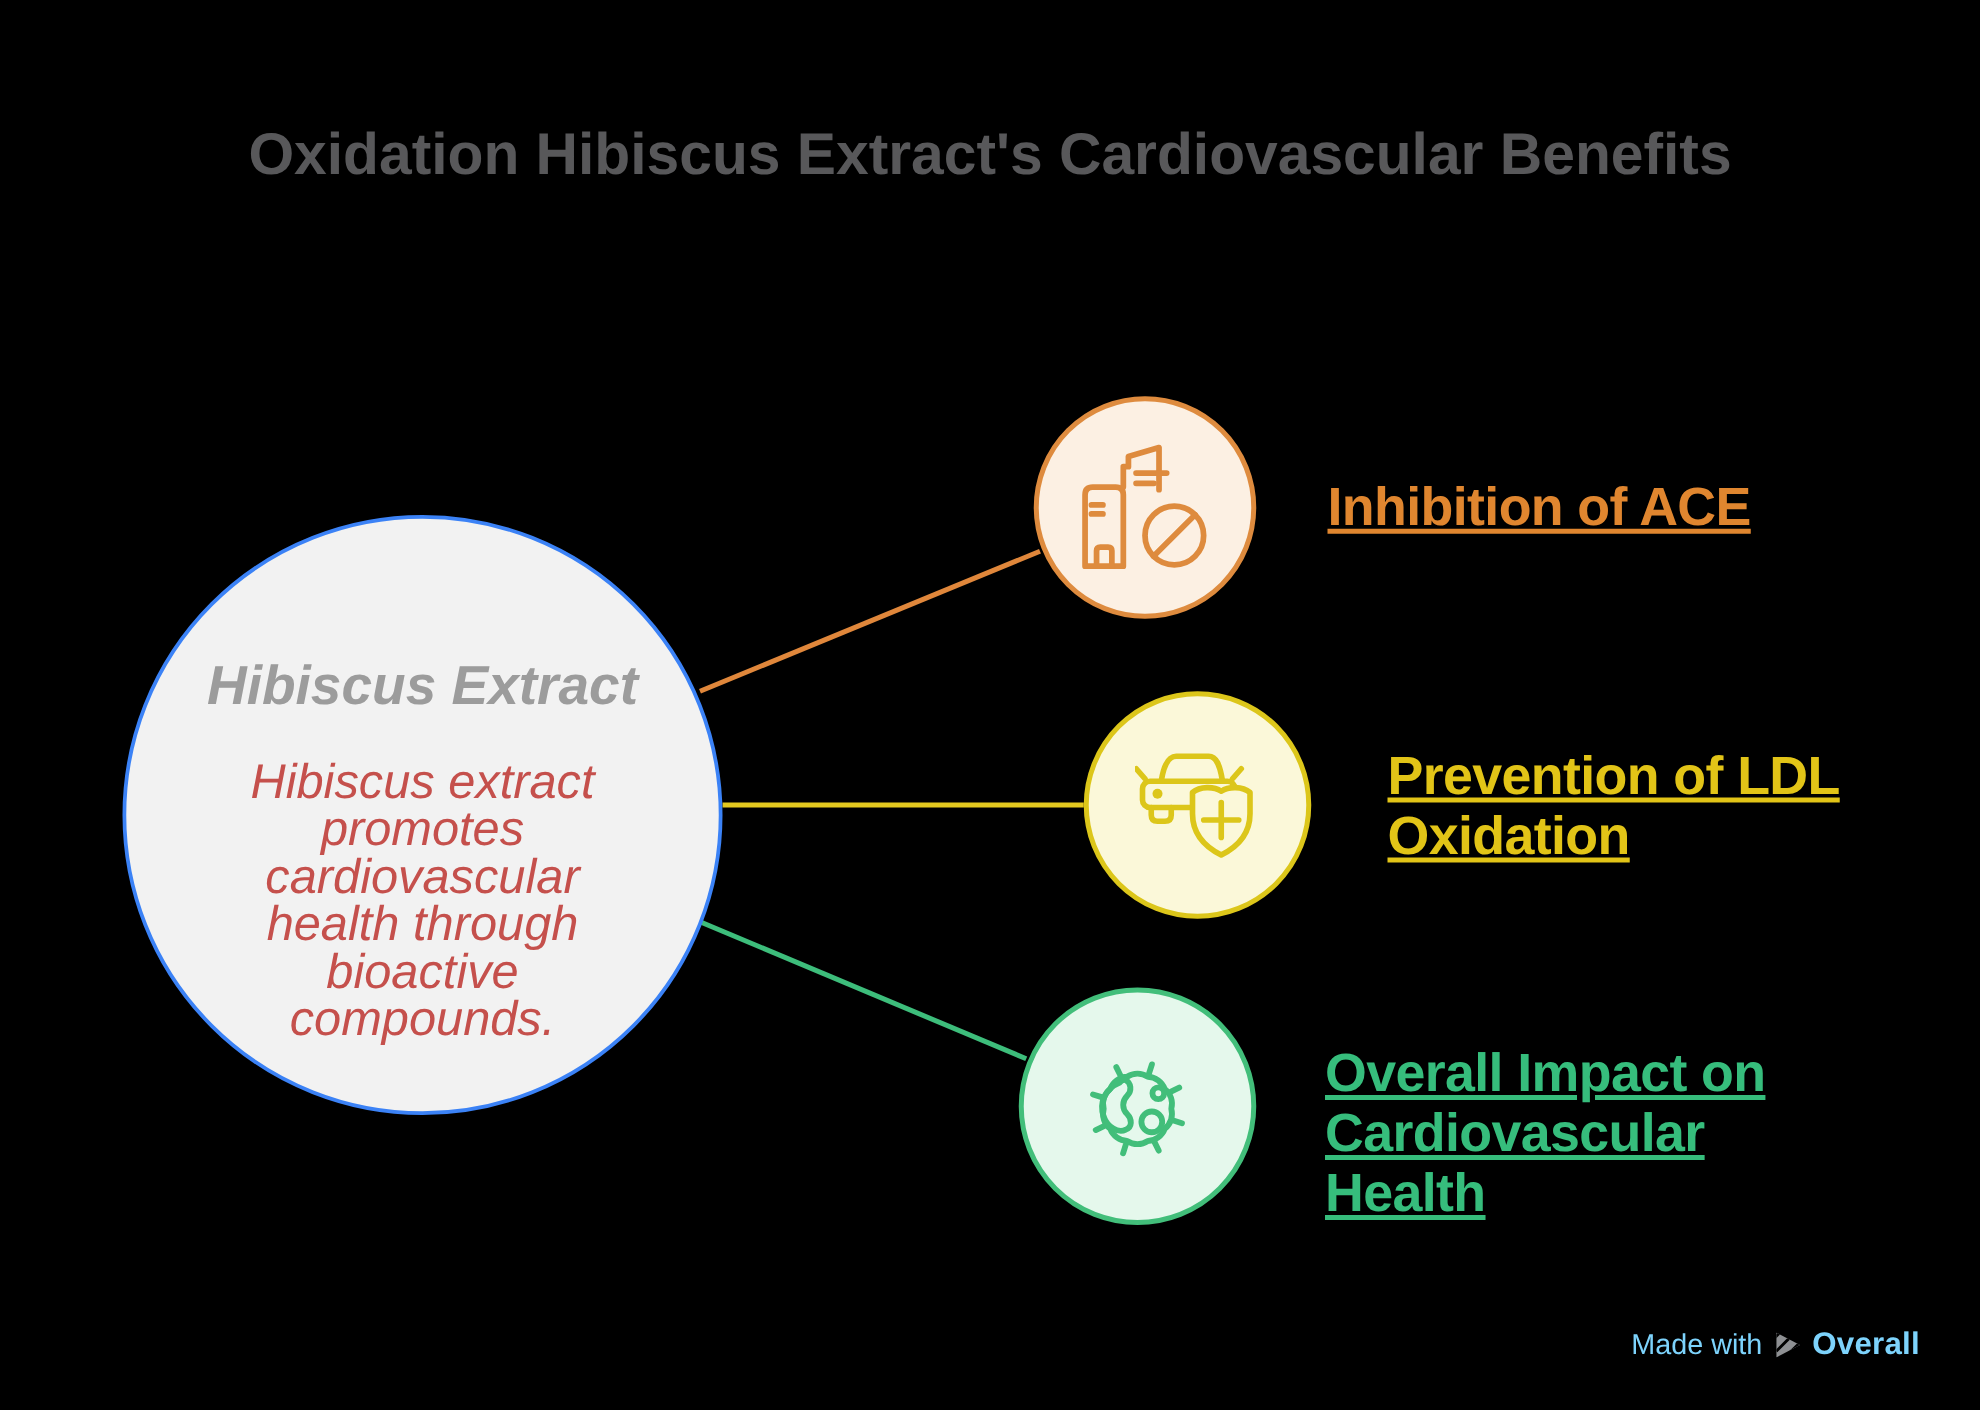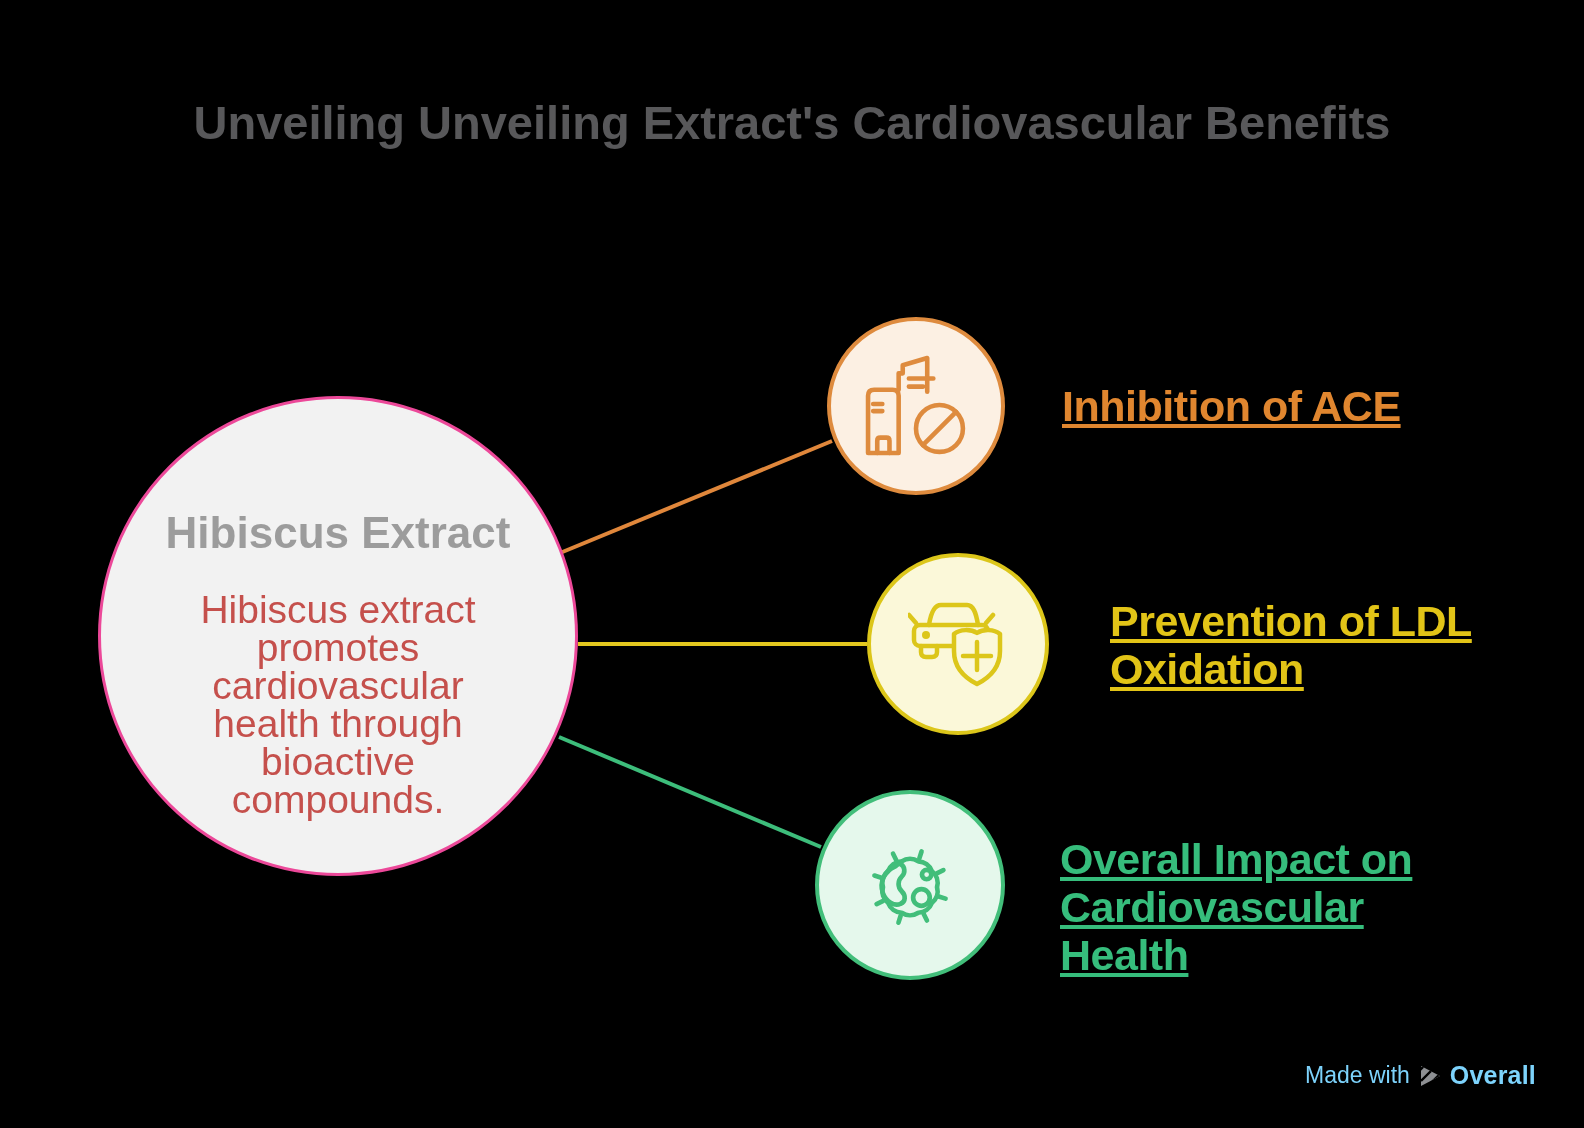--- a/index.html
+++ b/index.html
@@ -18,25 +18,26 @@
     margin:0;
     text-align:center;
     font-size:47px;line-height:62px;font-weight:700;
     color:#58585A;
   }
   
   #connectors{position:absolute;top:0;left:0;z-index:1;}
   
   .center-node{
     position:absolute;z-index:2;
-    left:98px;top:396px;width:480px;height:480px;
+    left:98px;top:412px;width:480px;height:480px;
     box-sizing:border-box;
     background:#F2F2F2;
-    border:3px solid #ec4899;
+    border:3px solid #3b82f6;
     border-radius:50%;
+    font-style:italic;
   }
   .center-node h2{
     position:absolute;top:108px;left:0;width:100%;margin:0;
     text-align:center;
     font-size:44px;line-height:1.2;font-weight:700;
     color:#9C9C9C;
   }
   .center-node p{
     position:absolute;top:192px;left:50%;transform:translateX(-50%);
     width:345px;margin:0;
@@ -72,21 +73,21 @@
   }
   .credit .made-with{font-size:23px;font-weight:400;}
   .credit .brand{font-size:25px;font-weight:700;letter-spacing:0.2px;}
   svg{display:block;}
 </style>
 </head>
 <body>
 
 <div id="canvas">
 
-  <h1 class="page-title">Unveiling Unveiling Extract's Cardiovascular Benefits</h1>
+  <h1 class="page-title">Oxidation Hibiscus Extract's Cardiovascular Benefits</h1>
 
   <svg id="connectors" width="1584" height="1128" viewBox="0 0 1584 1128">
     <line x1="560" y1="553" x2="832" y2="441" stroke="#E0873B" stroke-width="4"></line>
     <line x1="578" y1="644" x2="867" y2="644" stroke="#E3C81F" stroke-width="4"></line>
     <line x1="559" y1="737" x2="821" y2="847" stroke="#3DBD7B" stroke-width="4"></line>
   </svg>
 
   <div class="center-node">
     <h2>Hibiscus Extract</h2>
     <p>Hibiscus extract promotes cardiovascular health through bioactive compounds.</p>

